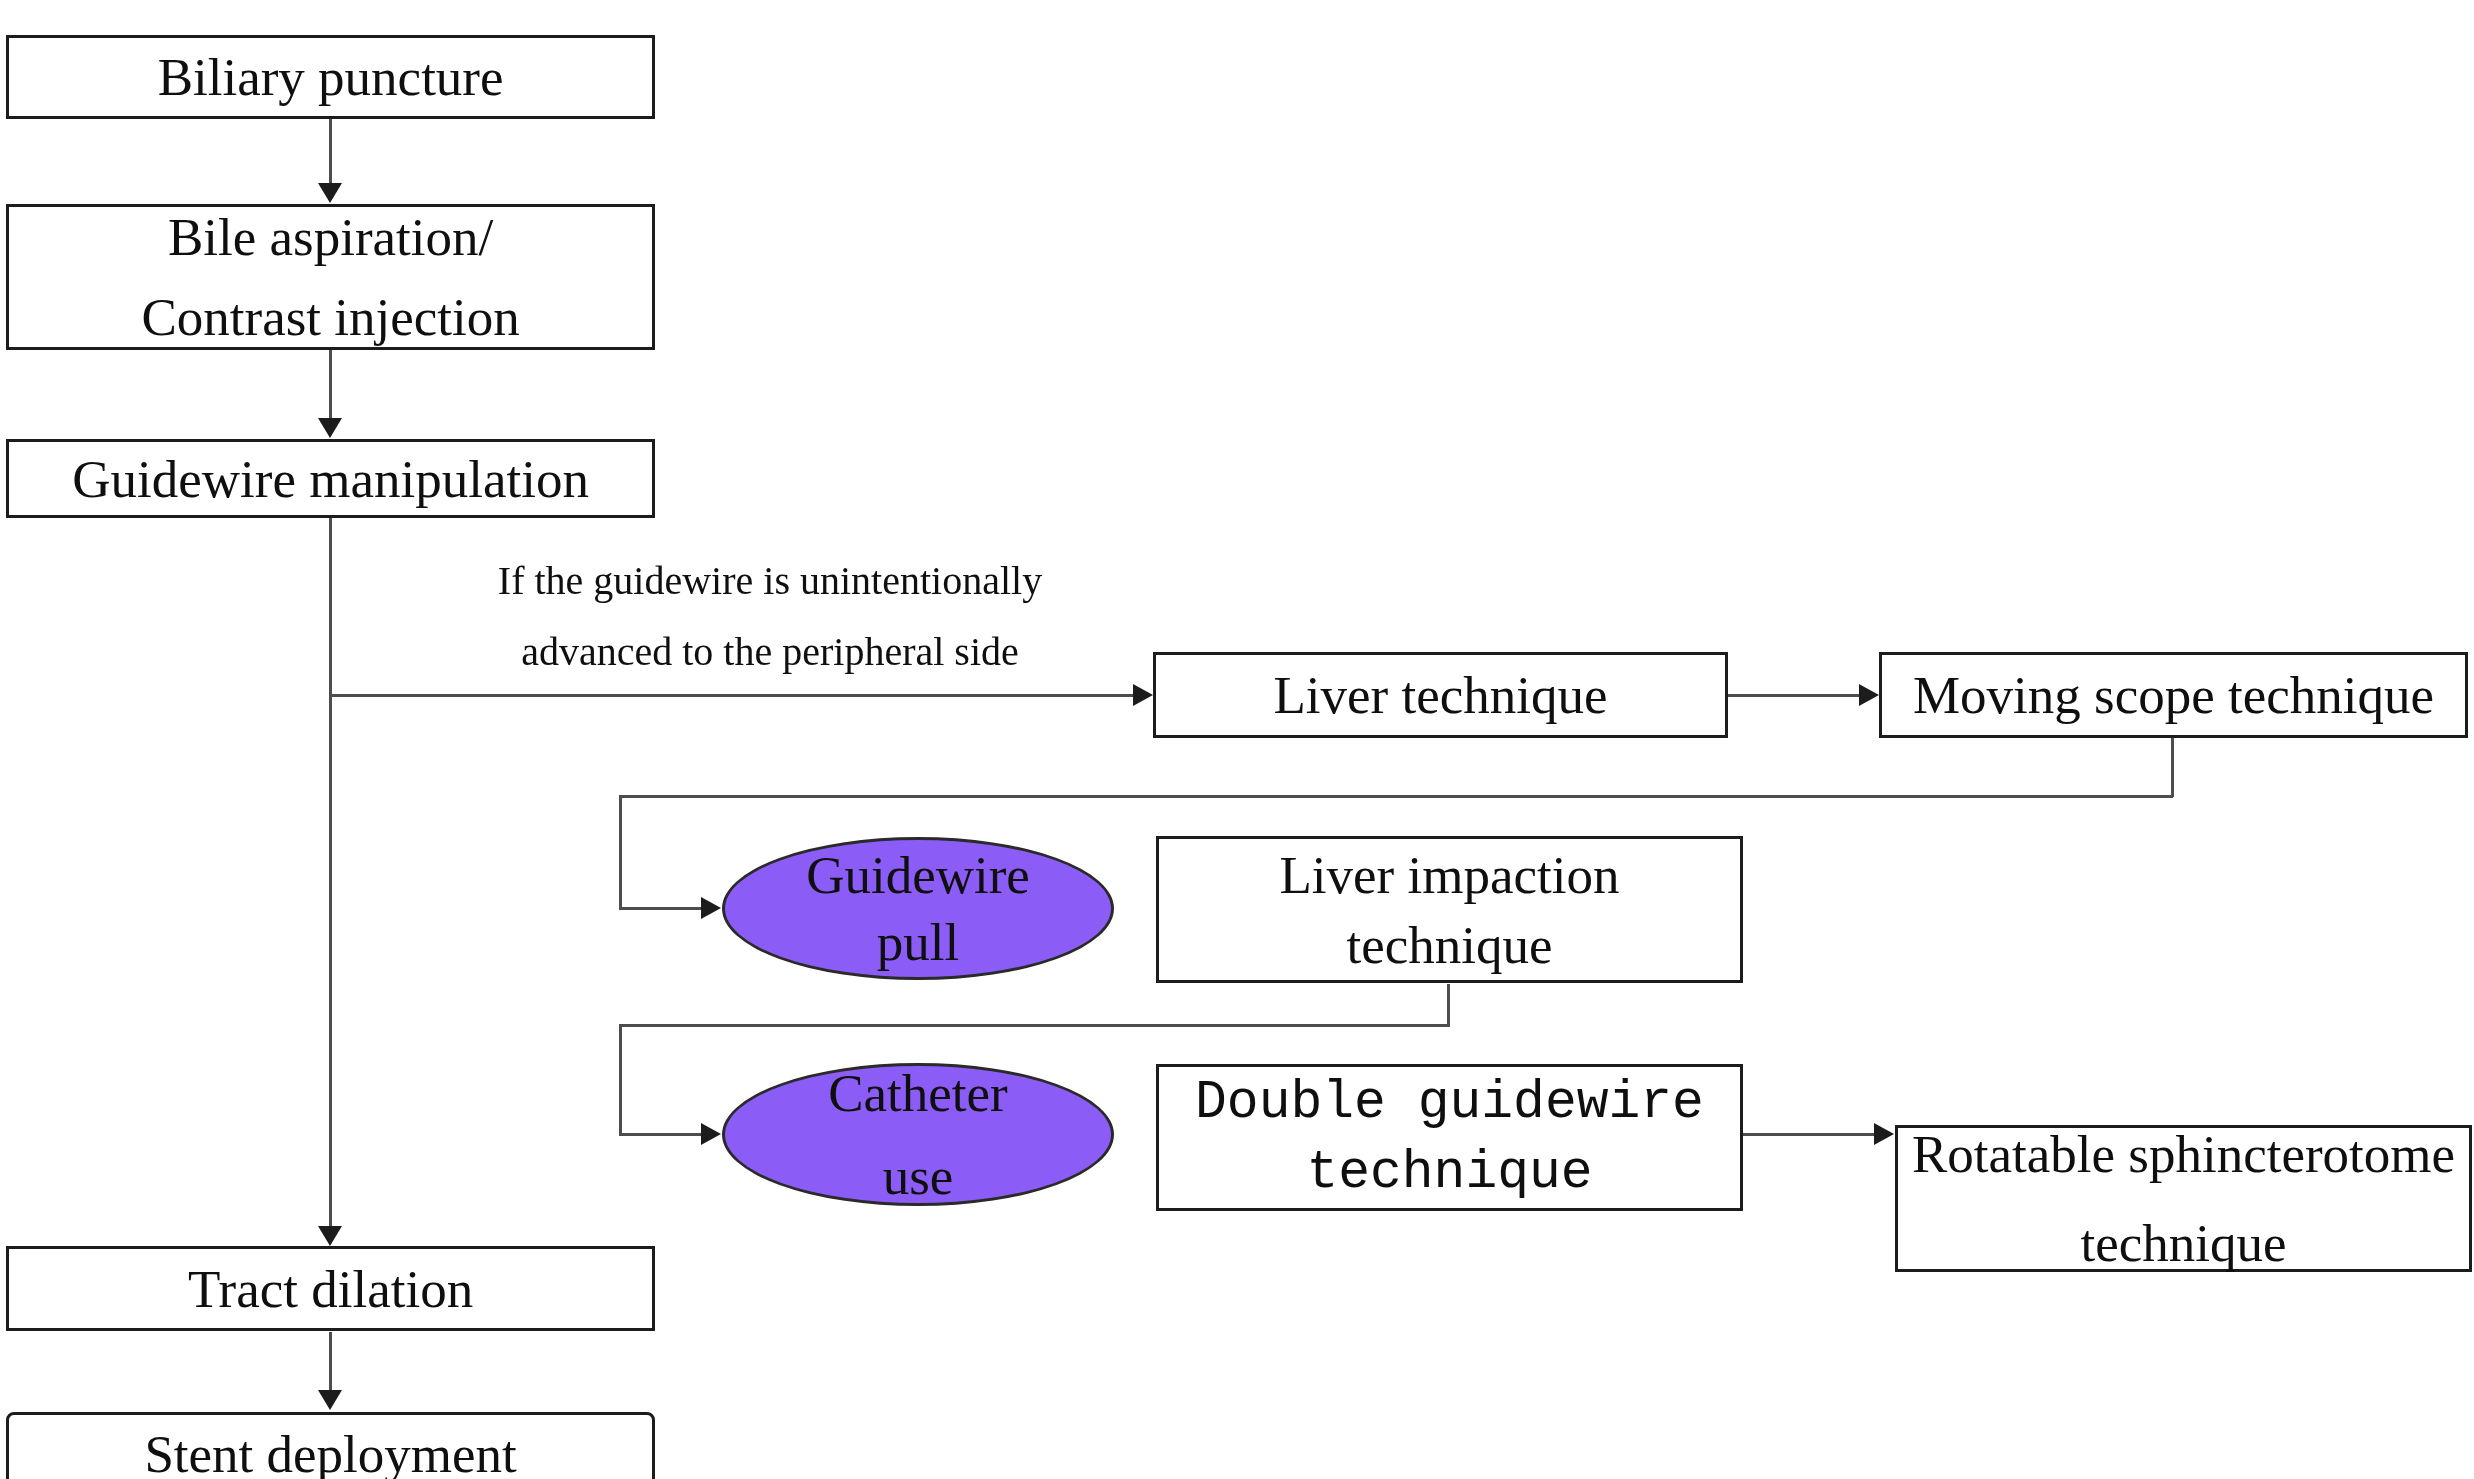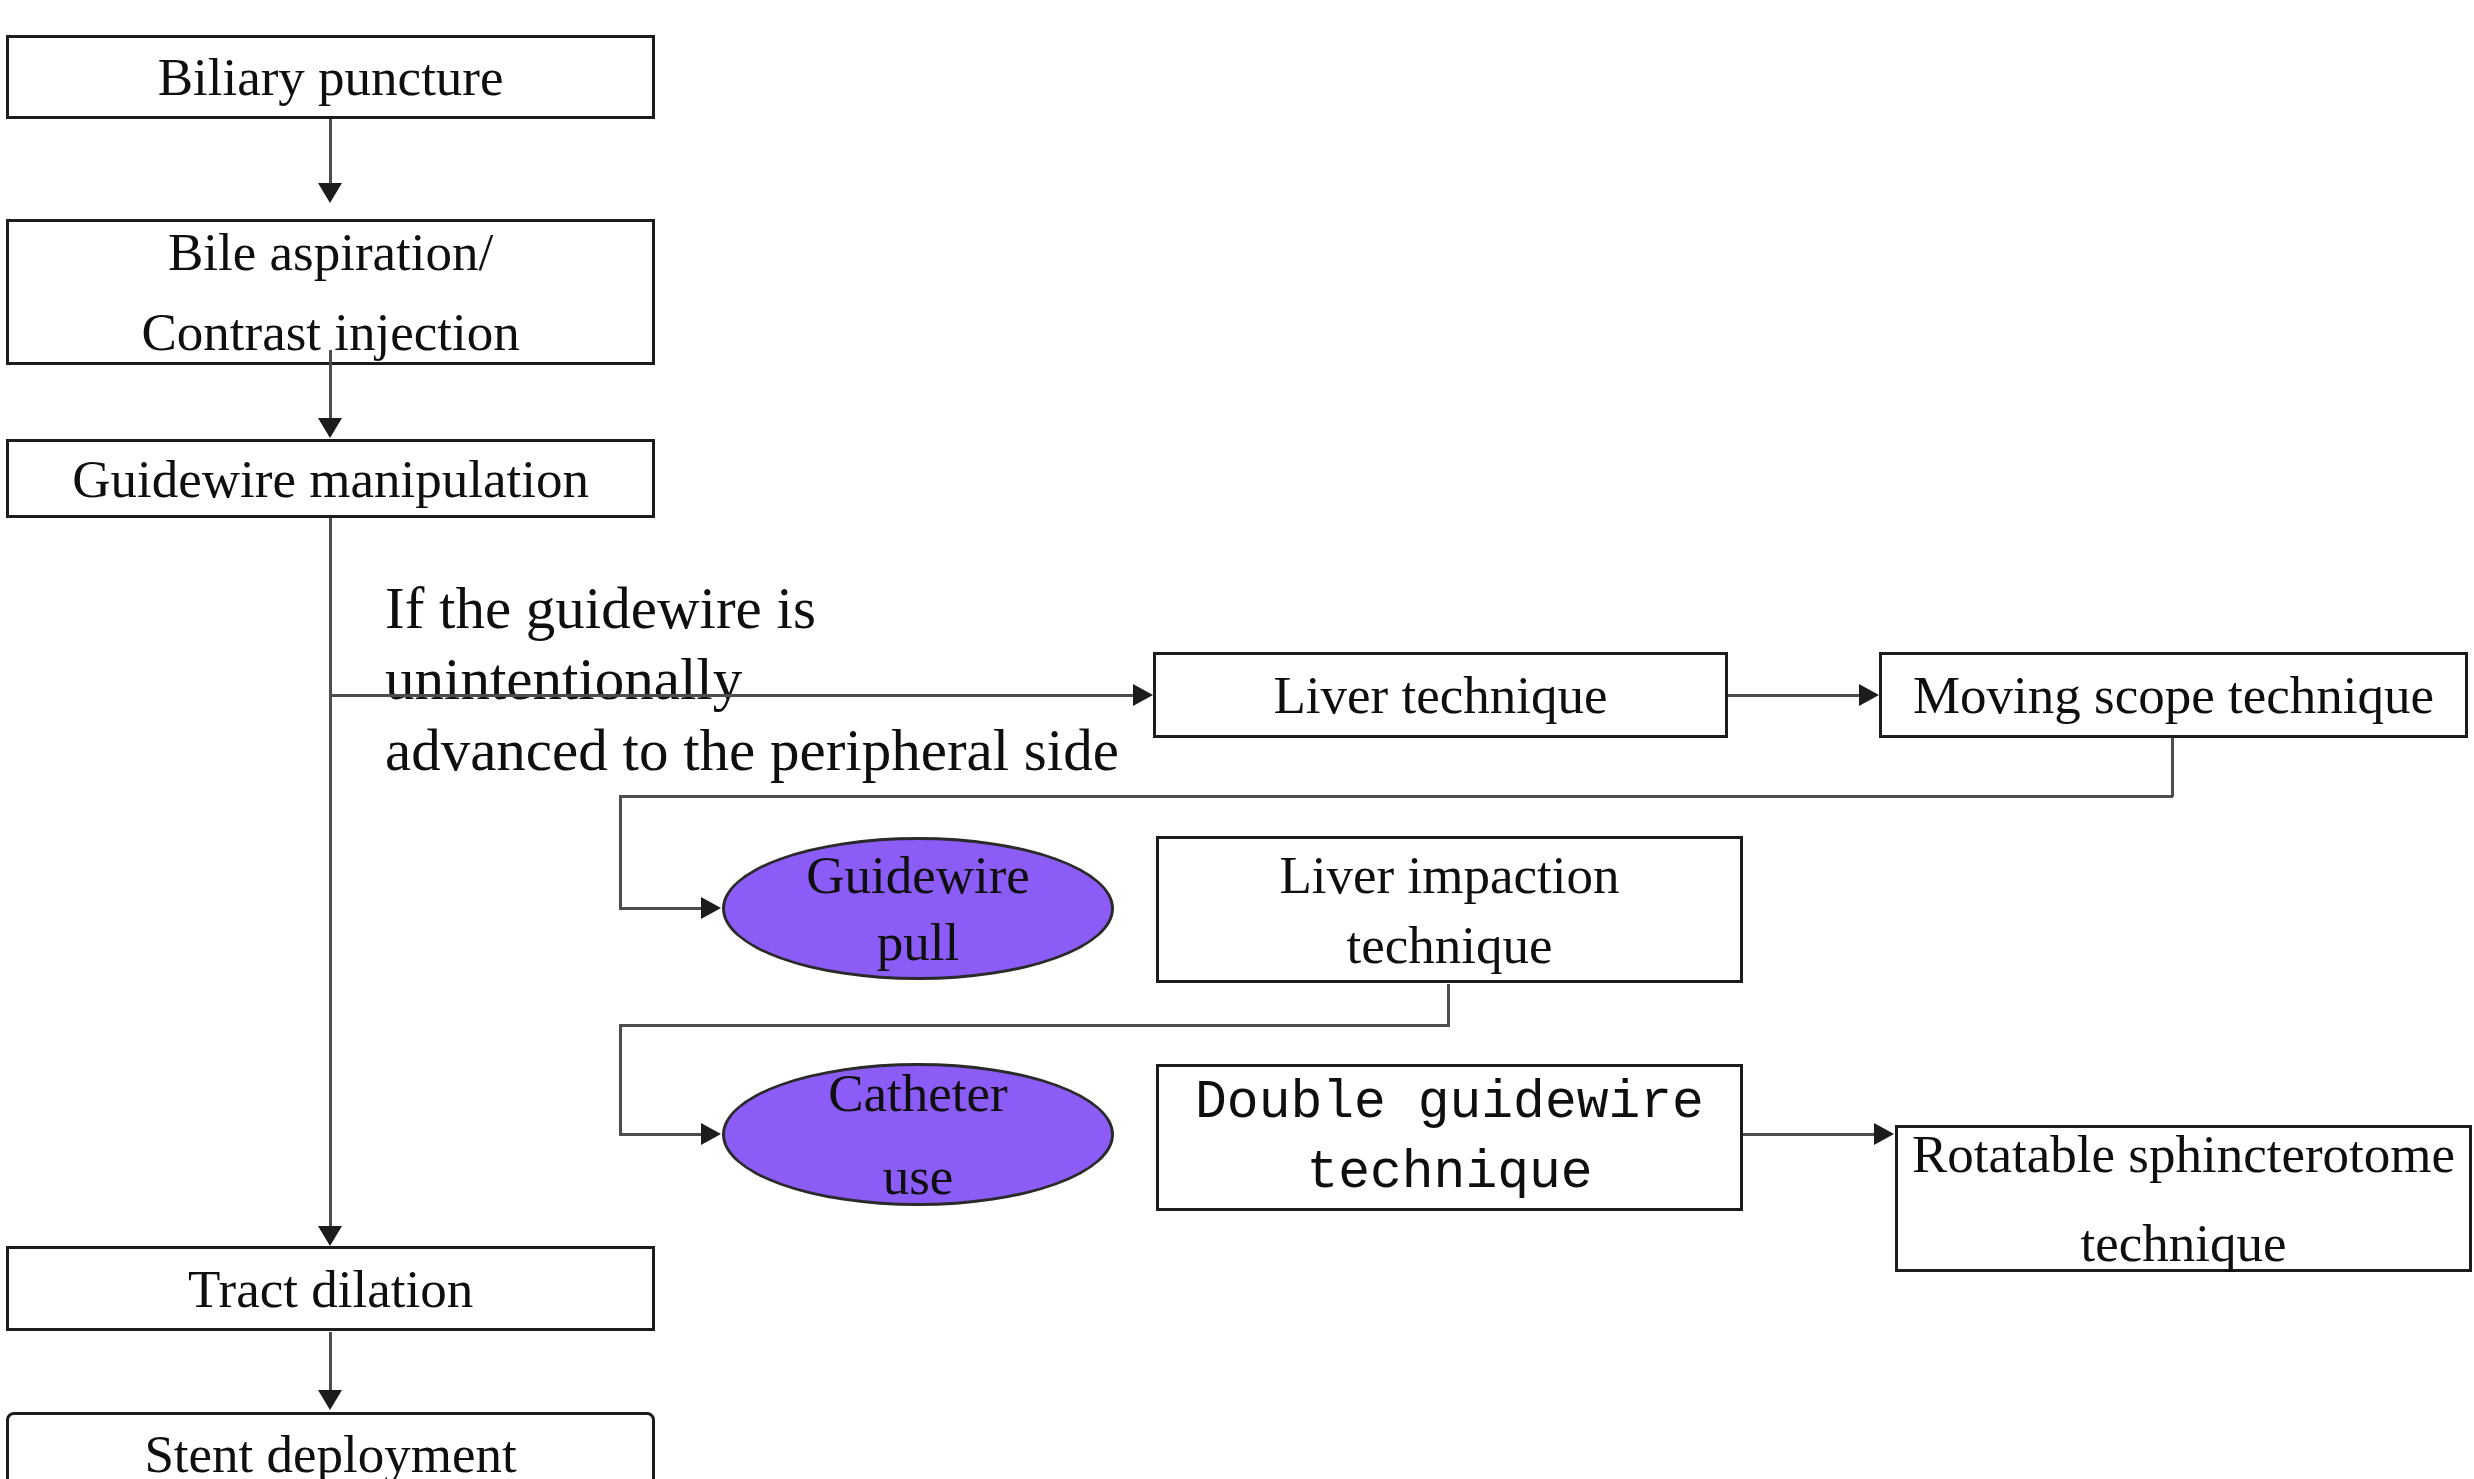--- a/index.html
+++ b/index.html
@@ -27,34 +27,34 @@
     position:absolute; width:0; height:0;
     border-left:12.2px solid transparent; border-right:12.2px solid transparent;
     border-top:20.6px solid #1c1c1c;
   }
   .arr-right {
     position:absolute; width:0; height:0;
     border-top:11.4px solid transparent; border-bottom:11.4px solid transparent;
     border-left:20.6px solid #1c1c1c;
   }
   .note {
-    position:absolute; left:385px; top:548px; width:770px;
-    font-size:59px; line-height:71px; text-align:left;
+    position:absolute; left:385px; top:520px; width:770px;
+    font-size:40px; line-height:71px; text-align:center;
   }
 </style>
 </head>
 <body>
 
 <div class="canvas">
 
   <div class="box" style="left:6.1px; top:10px; width:649px; height:84px;">
     <span>Biliary puncture</span>
   </div>
 
-  <div class="box" style="left:6.1px; top:194px; width:649px; height:146px;gap:10px;">
+  <div class="box" style="left:6.1px; top:179px; width:649px; height:146px;gap:10px;">
     <span>Bile aspiration/</span>
     <span>Contrast injection</span>
   </div>
 
   <div class="box" style="left:6.1px; top:414px; width:649px; height:79px;">
     <span>Guidewire manipulation</span>
   </div>
 
   <div class="box" style="left:6.1px; top:1221px; width:649px; height:85px;">
     <span>Tract dilation</span>

